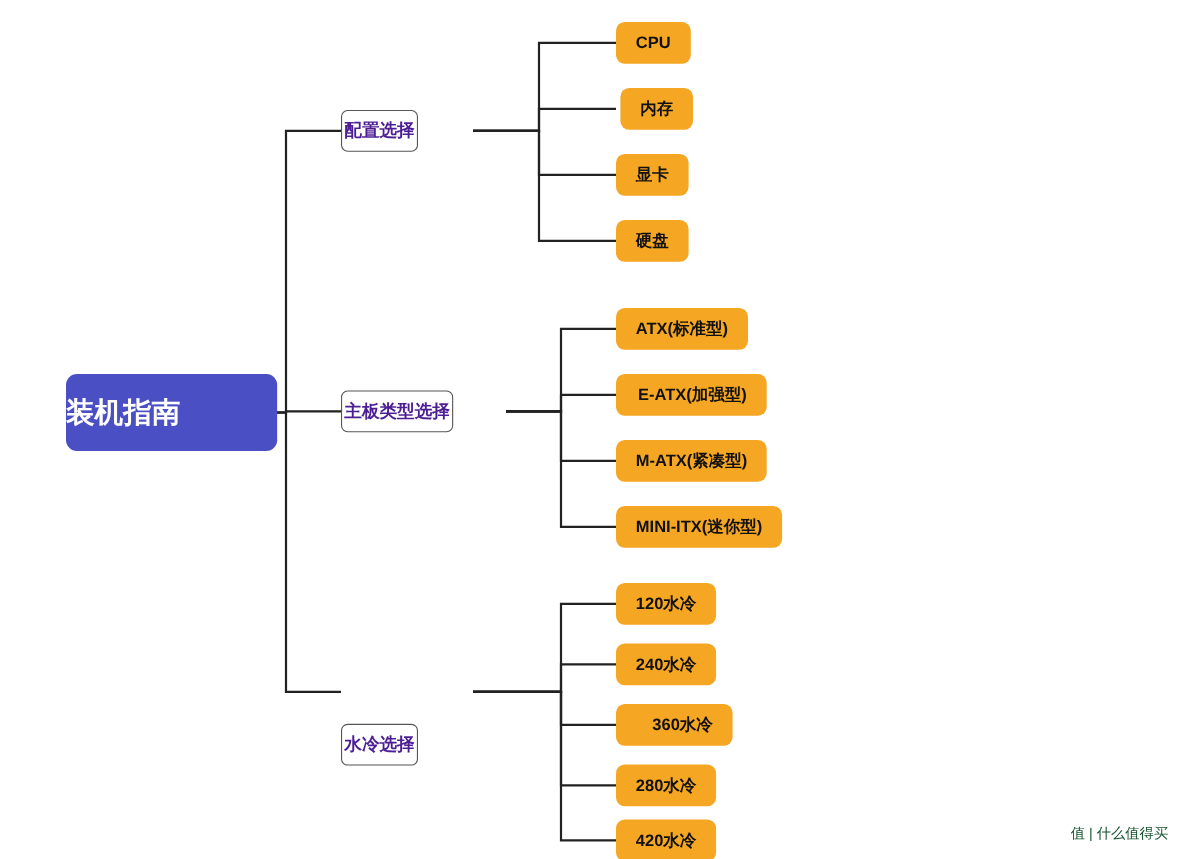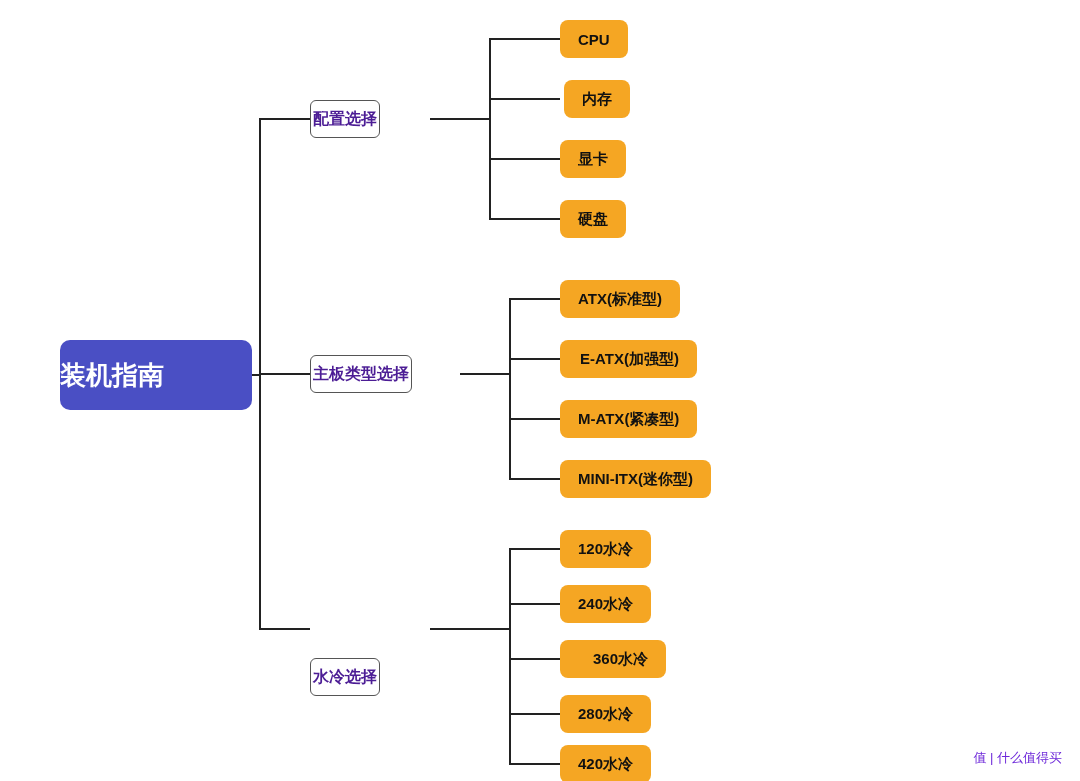--- a/index.html
+++ b/index.html
@@ -71,21 +71,21 @@
     .branch-config { left: 310px; top: 100px; }
     .branch-mainboard { left: 310px; top: 355px; }
     .branch-cooling { left: 310px; top: 610px; margin-top: 48px; }
 
     
     .watermark {
       position: absolute;
       bottom: 14px;
       right: 18px;
       font-size: 13px;
-      color: #6d28d9;
+      color: #14532d;
     }
   </style>
 </head>
 <body>
 
 <div class="mind-map">
   <svg class="connectors">
 
     <path d="M 220 375 L 260 375 L 260 119 L 310 119" stroke="#222" stroke-width="2" fill="none"></path>
 

